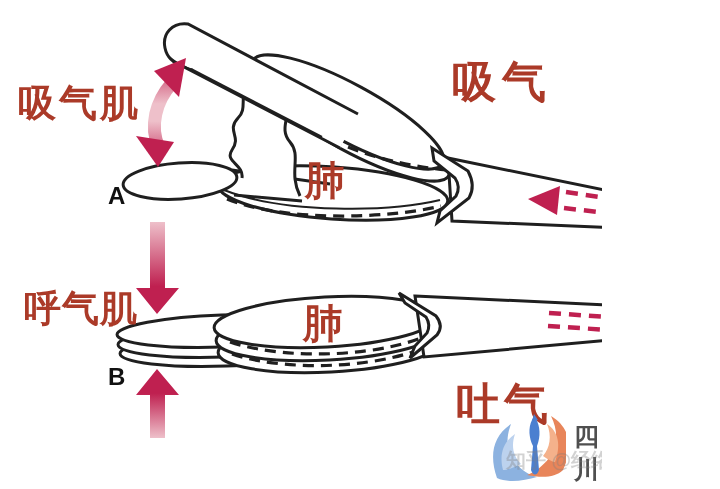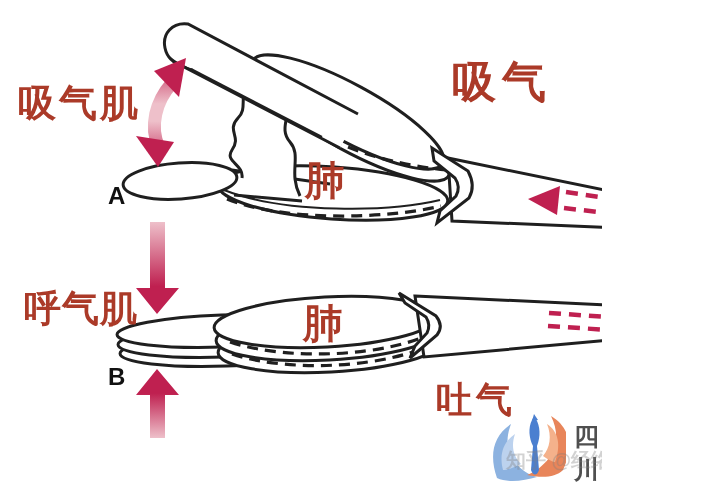--- a/index.html
+++ b/index.html
@@ -136,21 +136,21 @@
   </svg>
 
   <div class="lbl" style="left:18px;top:84px;font-size:38px;letter-spacing:3px;">吸气肌</div>
   <div class="lbl" style="left:452px;top:60px;font-size:44px;letter-spacing:6px;">吸气</div>
   <div class="lbl" style="left:305px;top:160px;font-size:40px;">肺</div>
   <div class="panel-letter" style="left:108px;top:184px;">A</div>
 
   <div class="lbl" style="left:24px;top:290px;font-size:37px;letter-spacing:1px;font-family:Liberation Serif, serif;">呼气肌</div>
   <div class="lbl" style="left:303px;top:303px;font-size:40px;">肺</div>
   <div class="panel-letter" style="left:108px;top:365px;">B</div>
-  <div class="lbl" style="left:436px;top:382px;font-size:36px;letter-spacing:4px;">吐气</div>
+  <div class="lbl" style="left:456px;top:382px;font-size:44px;letter-spacing:4px;">吐气</div>
 
   <svg width="80" height="78" viewBox="0 0 80 78" style="left:486px;top:412px;">
     <path d="M 11 66 C 3 43 7 24 25 12 C 19 28 21 40 29 50 C 35 58 43 63 51 65 C 38 69 21 71 11 66 Z" fill="#8cb2e0"></path>
     <path d="M 17 58 C 13 43 17 30 29 22 C 25 34 27 44 35 52 C 27 56 21 58 17 58 Z" fill="#bcd2ee"></path>
     <path d="M 77 58 C 87 36 85 16 65 4 C 73 20 71 34 63 46 C 57 54 49 60 41 63 C 55 66 69 66 77 58 Z" fill="#e8855a"></path>
     <path d="M 69 50 C 75 34 73 20 61 12 C 66 24 64 36 57 44 C 63 48 67 50 69 50 Z" fill="#f4b18b"></path>
     <path d="M 46 8 C 42 16 43 26 47 34 L 45 58 C 47 64 51 64 53 58 L 51 34 C 55 24 54 14 50 7 C 49 4 47 5 46 8 Z" fill="#4b7fd0"></path>
     <path d="M 48 2 L 52 8 L 46 9 Z" fill="#4b7fd0"></path>
   </svg>
   <div class="wm-site">四川健康网</div>

